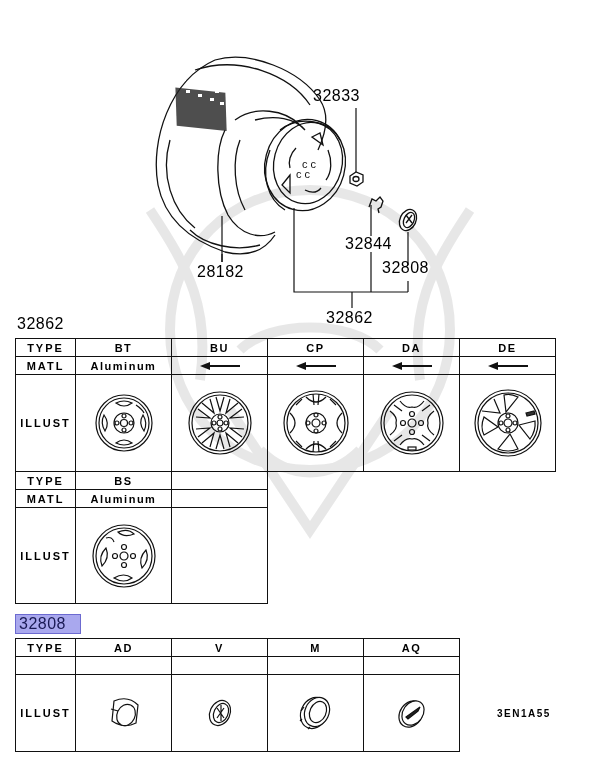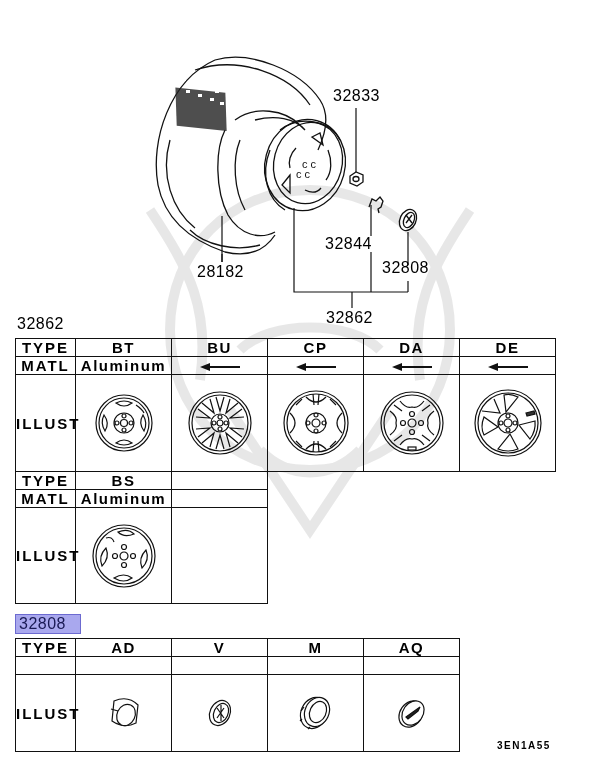--- a/index.html
+++ b/index.html
@@ -5,21 +5,21 @@
   html, body { margin: 0; padding: 0; background: #ffffff; }
   body { width: 609px; height: 768px; position: relative; overflow: hidden;
          font-family: "Liberation Sans", "DejaVu Sans", sans-serif; color: #000; }
   .abs { position: absolute; }
   .watermark { position: absolute; left: 110px; top: 150px; width: 400px; height: 420px; opacity: 0.09; pointer-events: none; }
   .callout { position: absolute; font-size: 16px; letter-spacing: 0.5px; line-height: 16px; }
   .section-label { position: absolute; font-size: 16px; letter-spacing: 0.5px; line-height: 18px; }
   .section-label.hl { background: #a9a8ee; border: 1px solid #6c6ad0; padding: 0 14px 0 3px; color: #1a1a55; }
   table.parts { position: absolute; border-collapse: collapse; table-layout: fixed; }
   table.parts td { border: 1.5px solid #111; text-align: center; vertical-align: middle; padding: 0;
-                   font-size: 15px; font-weight: bold; letter-spacing: 1.5px; }
+                   font-size: 11px; font-weight: bold; letter-spacing: 1.5px; }
   table.parts td.hdr { letter-spacing: 2px; }
   table.parts td.empty { border: none; }
   .arrow-left { display: inline-block; width: 40px; height: 8px; position: relative; }
   .arrow-left::before { content: ""; position: absolute; left: 8px; right: 0; top: 3px; height: 2px; background: #111; }
   .arrow-left::after { content: ""; position: absolute; left: 0; top: 0; border-right: 10px solid #111; border-top: 4px solid transparent; border-bottom: 4px solid transparent; }
   .code { position: absolute; font-size: 10px; font-weight: bold; letter-spacing: 1.5px; }
   svg { display: block; }
 </style>
 </head>
 <body>
@@ -101,22 +101,22 @@
     <line x1="371" y1="252" x2="371" y2="292"></line>
     <line x1="408" y1="232" x2="408" y2="265"></line>
     <line x1="408" y1="281" x2="408" y2="292"></line>
     <polyline points="294,208 294,292 408,292"></polyline>
     <line x1="352" y1="292" x2="352" y2="308"></line>
     <line x1="222" y1="254" x2="222" y2="262"></line>
     <line x1="222" y1="216" x2="222" y2="262"></line>
   </g>
 </svg>
 
-<div class="callout" style="left:333px;top:88px;">32833</div>
-<div class="callout" style="left:325px;top:236px;">32844</div>
+<div class="callout" style="left:313px;top:88px;">32833</div>
+<div class="callout" style="left:345px;top:236px;">32844</div>
 <div class="callout" style="left:382px;top:260px;">32808</div>
 <div class="callout" style="left:197px;top:264px;">28182</div>
 <div class="callout" style="left:326px;top:310px;">32862</div>
 
 <div class="section-label" style="left:17px;top:315px;">32862</div>
 
 <table class="parts" style="left:15px;top:338px;width:541px;">
   <colgroup>
     <col style="width:60px">
       <col style="width:96px">
@@ -347,13 +347,13 @@
           <ellipse cx="-1" cy="1" rx="11" ry="14" transform="rotate(35 -1 1)"></ellipse>
           <ellipse cx="1" cy="0" rx="10" ry="13" transform="rotate(35 1 0)"></ellipse>
           <path d="M-6 4 L8 -6 L6 -2 L-4 6 Z" fill="#222"></path>
         </g>
       </svg>
     </td>
   </tr>
 </tbody>
   </table>
 
-<div class="code" style="left:497px;top:740px;">3EN1A55</div>
+<div class="code" style="left:497px;top:708px;">3EN1A55</div>
 
 </body></html>

